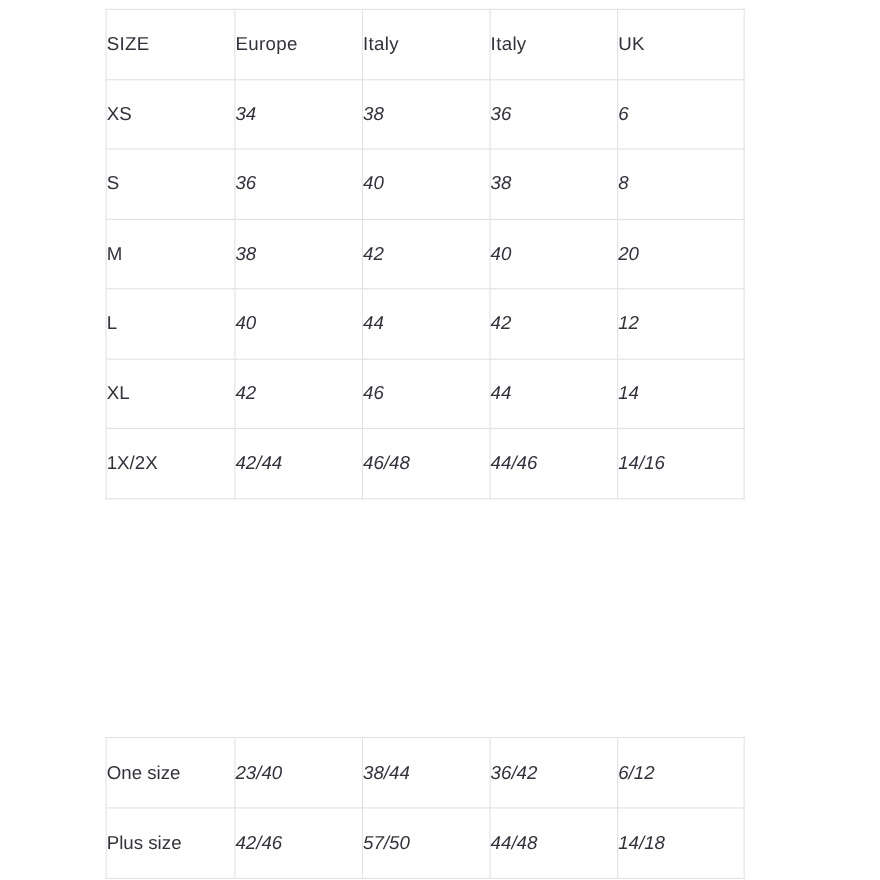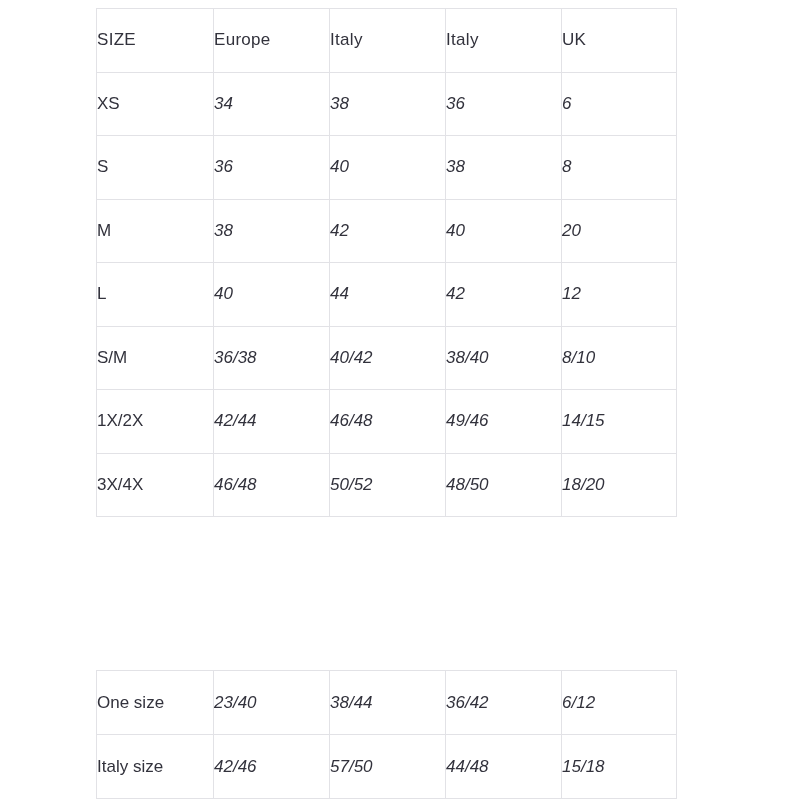--- a/index.html
+++ b/index.html
@@ -122,39 +122,32 @@
         <td class="val">20</td>
       </tr>
       <tr>
         <td class="rowlabel">L</td>
         <td class="val">40</td>
         <td class="val">44</td>
         <td class="val">42</td>
         <td class="val">12</td>
       </tr>
       <tr>
-        <td class="rowlabel">S/M</td>
-        <td class="val">36/38</td>
-        <td class="val">40/42</td>
-        <td class="val">38/40</td>
-        <td class="val">8/10</td>
+        <td class="rowlabel">XL</td>
+        <td class="val">42</td>
+        <td class="val">46</td>
+        <td class="val">44</td>
+        <td class="val">14</td>
       </tr>
       <tr>
         <td class="rowlabel">1X/2X</td>
         <td class="val">42/44</td>
         <td class="val">46/48</td>
-        <td class="val">49/46</td>
-        <td class="val">14/15</td>
-      </tr>
-      <tr>
-        <td class="rowlabel">3X/4X</td>
-        <td class="val">46/48</td>
-        <td class="val">50/52</td>
-        <td class="val">48/50</td>
-        <td class="val">18/20</td>
+        <td class="val">44/46</td>
+        <td class="val">14/16</td>
       </tr>
     </tbody>
   </table>
 
   <table class="size-table secondary-table">
     <colgroup>
       <col class="c0">
         <col class="c1">
         <col class="c2">
         <col class="c3">
@@ -162,22 +155,22 @@
     </colgroup>
     <tbody>
       <tr>
         <td class="rowlabel-wide">One size</td>
         <td class="val">23/40</td>
         <td class="val">38/44</td>
         <td class="val">36/42</td>
         <td class="val">6/12</td>
       </tr>
       <tr>
-        <td class="rowlabel-wide">Italy size</td>
+        <td class="rowlabel-wide">Plus size</td>
         <td class="val">42/46</td>
         <td class="val">57/50</td>
         <td class="val">44/48</td>
-        <td class="val">15/18</td>
+        <td class="val">14/18</td>
       </tr>
     </tbody>
   </table>
 
 </div>
 
 </body></html>

